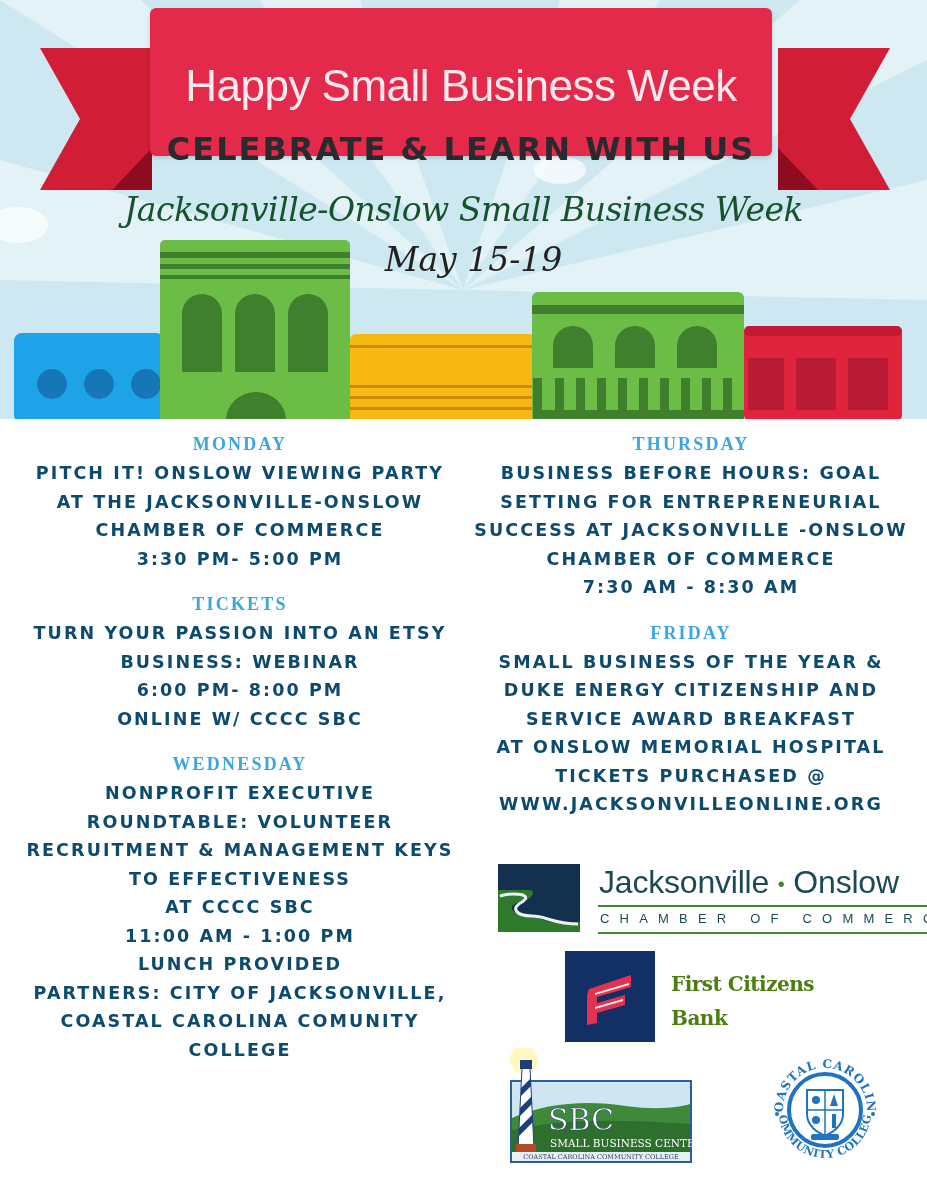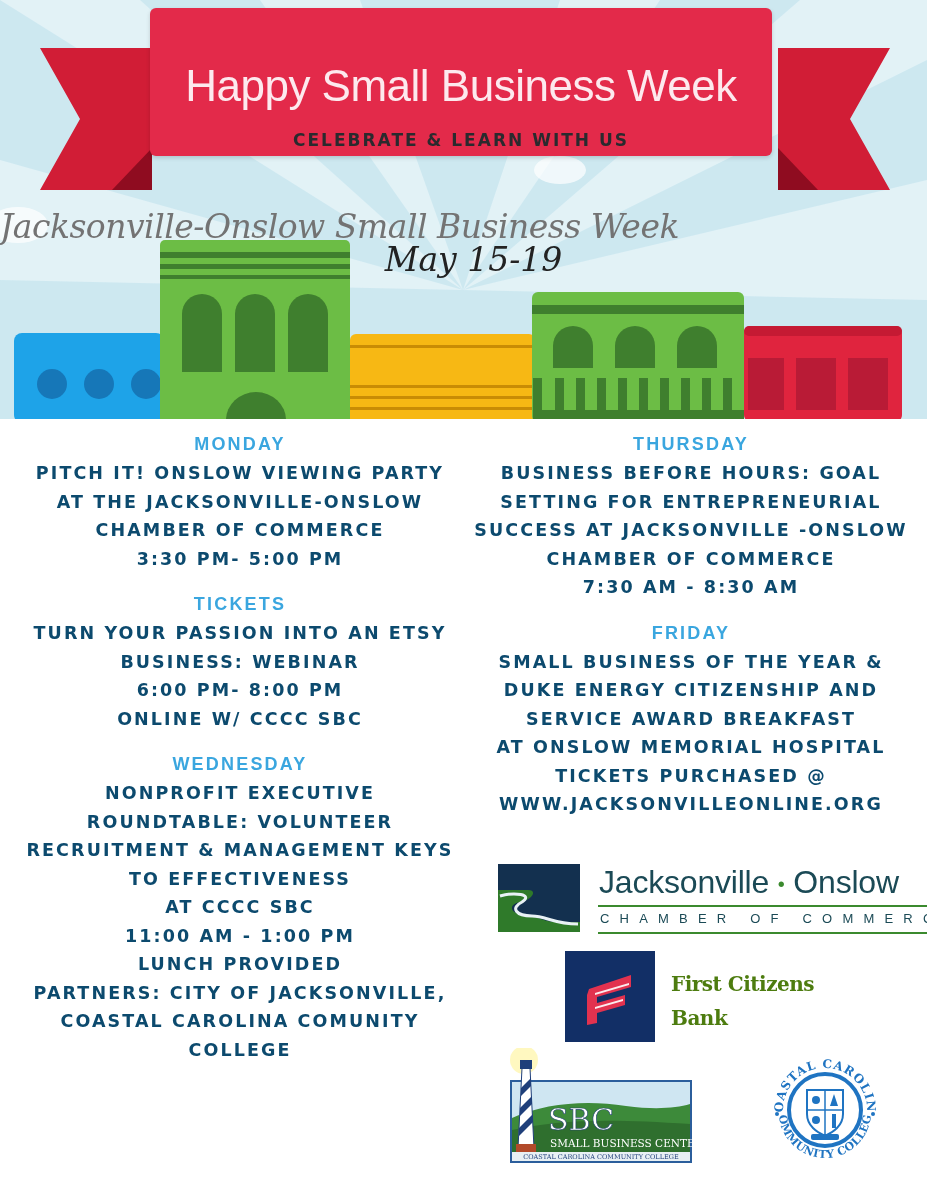--- a/index.html
+++ b/index.html
@@ -20,42 +20,42 @@
     background: #e32a4a; border-radius: 6px;
     box-shadow: 0 2px 4px rgba(0,0,0,0.15);
   }
   .ribbon-title {
     position: absolute; left: 0; right: 0; top: 53px; text-align: center;
     color: #fde9ee; font-family: "Liberation Sans", sans-serif; font-size: 44px;
     letter-spacing: -0.5px; font-weight: normal;
   }
   .ribbon-sub {
     position: absolute; left: 0; right: 0; top: 122px; text-align: center;
-    color: #2a2a2e; font-family: "DejaVu Sans", sans-serif; font-size: 17px; font-weight: bold;
+    color: #2a2a2e; font-family: "DejaVu Sans", sans-serif; font-size: 32px; font-weight: bold;
     letter-spacing: 2px;
   }
   .script-title {
-    position: absolute; left: 0; right: 0; top: 207px; 
-    font-family: "DejaVu Serif", serif; font-style: italic; font-size: 33px; color: #737373;
+    position: absolute; left: 0; right: 0; top: 190px; text-align: center;
+    font-family: "DejaVu Serif", serif; font-style: italic; font-size: 33px; color: #14532d;
     letter-spacing: -0.5px;
   }
   .script-date {
     position: absolute; left: 0; right: 0; top: 240px; text-align: center;
     font-family: "DejaVu Serif", serif; font-style: italic; font-size: 33px; color: #222;
     padding-left: 20px;
   }
   .buildings { position: absolute; left: 0; top: 0; width: 927px; height: 419px; }
 
   
   .col { position: absolute; top: 430px; text-align: center; }
   .col.left { left: 14px; width: 452px; }
   .col.right { left: 466px; width: 450px; }
   .day-block { margin-bottom: 17px; }
   .day-label {
-    color: #3aa6df; font-family: Liberation Sans, sans-serif; font-weight: bold;
+    color: #3aa6df; font-family: Liberation Serif, serif; font-weight: bold;
     font-size: 18px; letter-spacing: 2.2px; line-height: 29px;
   }
   .line {
     color: #0c4a6e; font-family: "DejaVu Sans", sans-serif; font-weight: bold;
     font-size: 17.5px; letter-spacing: 2.1px; line-height: 28.5px; white-space: nowrap;
   }
 
   
   .sponsor { position: absolute; }
   .jo-logo { left: 473px; top: 864px; width: 440px; height: 70px; margin-left: 25px; }

